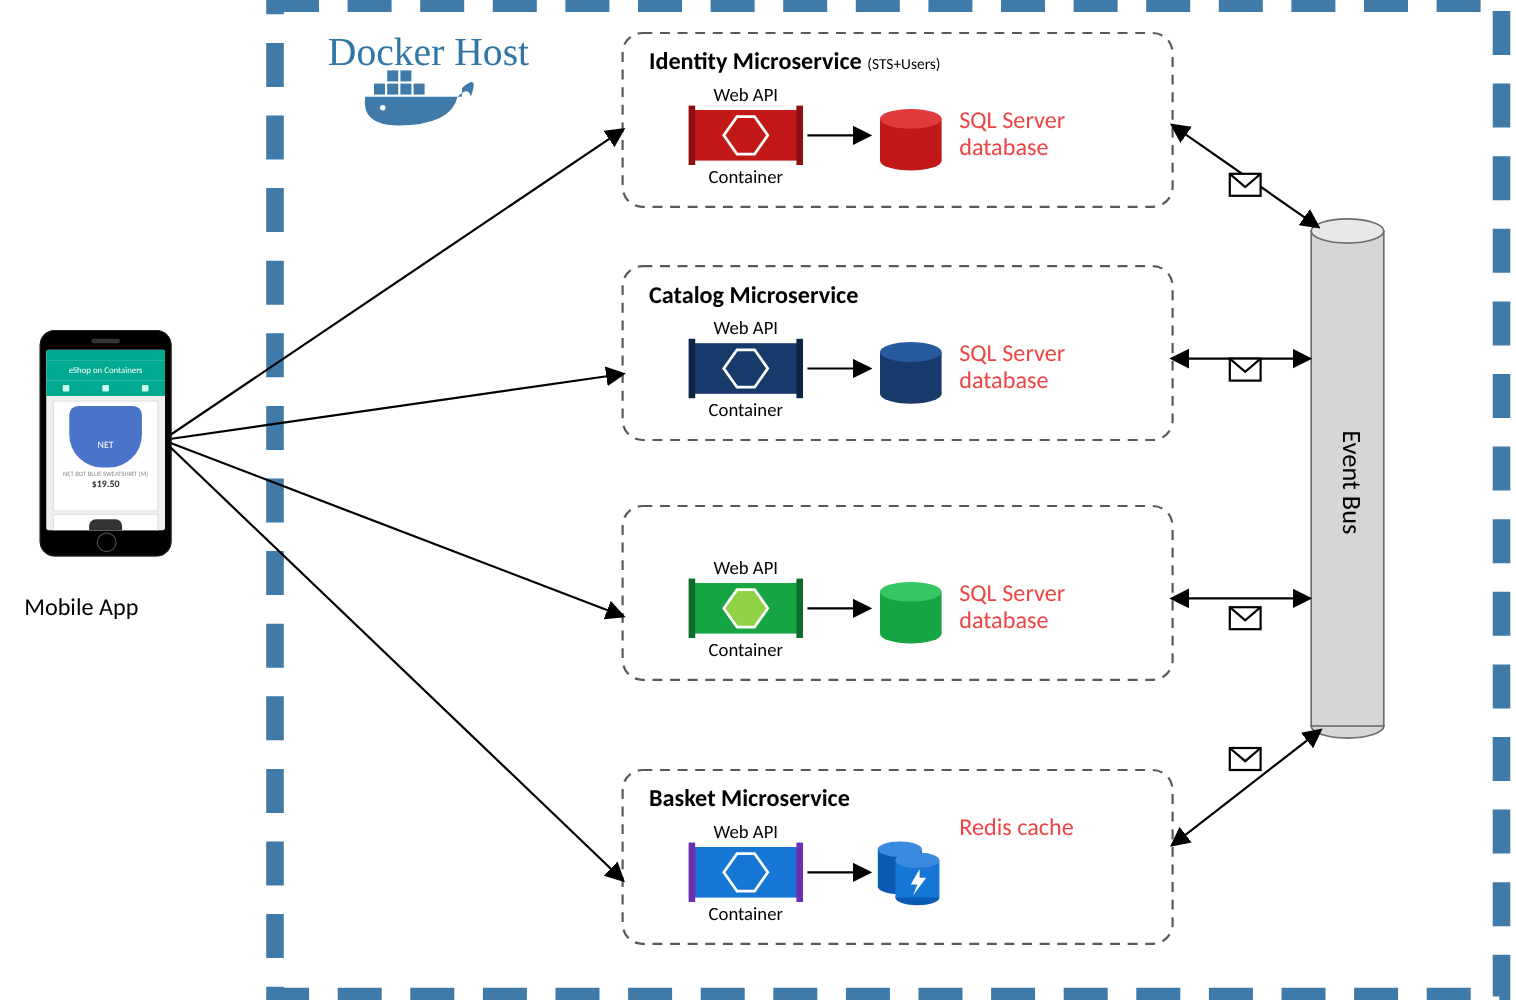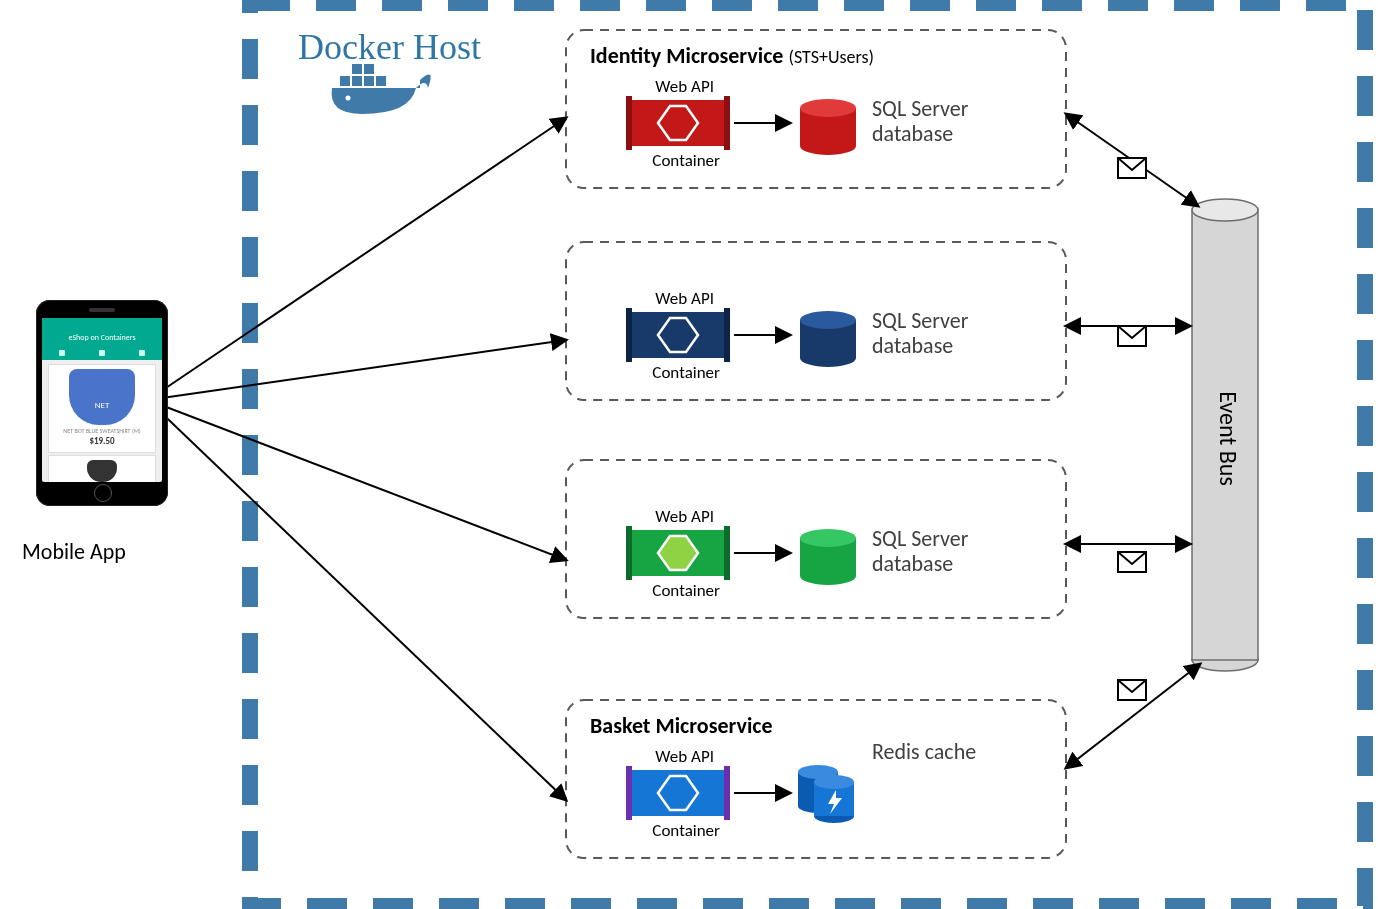--- a/index.html
+++ b/index.html
@@ -23,56 +23,56 @@
     position: absolute;
     font-size: 22px;
     color: #000;
     white-space: nowrap;
   }
   .small-label {
     position: absolute;
     font-size: 17px;
     color: #000;
     white-space: nowrap;
-    text-align: right;
+    text-align: center;
   }
   .host-label {
     position: absolute;
     font-family: "Comic Sans MS", "Segoe Script", cursive;
     font-size: 36px;
     color: #2f76a6;
   }
   .ms-title {
     position: absolute;
     font-size: 22px;
     font-weight: 600;
     color: #000;
     white-space: nowrap;
   }
   .ms-title .sub {
-    font-size: 18px;
+    font-size: 14px;
     font-weight: 400;
   }
   .db-text {
     position: absolute;
     font-size: 22px;
-    color: #404040;
+    color: #ef4444;
     line-height: 1.15;
   }
   .eb-label {
     position: absolute;
     font-size: 24px;
     color: #000;
     transform-origin: center center;
     transform: rotate(90deg);
     white-space: nowrap;
   }
   .phone {
     position: absolute;
-    width: 132px;
+    width: 120px;
     height: 206px;
     background: #000;
     border-radius: 14px;
     box-shadow: 0 0 0 1px #222 inset;
   }
   .phone::before {
     content: "";
     position: absolute;
     left: 50%; top: 8px;
     width: 26px; height: 4px;
@@ -132,21 +132,21 @@
     border-radius: 8px 8px 30px 30px / 8px 8px 30px 30px;
     position: relative;
   }
   .phone .hoodie::after{
     content:"NET";
     position:absolute;
     left:0; right:0; top:30px;
     font-size:9px; color:#fff;
   }
   .phone .ptxt { font-size: 6px; color:#888; }
-  .phone .price { font-size: 9px; font-weight:700; color:#333; padding-bottom:6px;}
+  .phone .price { font-size: 9px; font-weight:700; color:#333; padding-bottom:18px;}
   .phone .card2 {
     margin: 2px 6px 0 6px; height: 30px;
     background:#fff;border:1px solid #ddd;
     display:flex;align-items:flex-start;justify-content:center;
   }
   .phone .card2 .h2{
     width:30px;height:22px;margin-top:4px;background:#333;border-radius:6px 6px 14px 14px;
   }
 </style>
 </head>
@@ -295,20 +295,23 @@
     </div>
   </div>
   <div class="label" style="left:22px; top:514px; font-weight:400;margin-top:24px;">Mobile App</div>
 
   <div class="host-label" style="left:298px; top:26px;">Docker Host</div>
 
   <div class="ms-title" style="left:590px; top:42px;">
     <span>Identity Microservice</span>
     <span class="sub">(STS+Users)</span>
   </div>
+  <div class="ms-title" style="left:590px; top:254px;">
+    <span>Catalog Microservice</span>
+  </div>
   <div class="ms-title" style="left:590px; top:712px;">
     <span>Basket Microservice</span>
   </div>
 
   <div class="small-label" style="left:642px; top:76px; width:72px;">Web API</div>
   <div class="small-label" style="left:642px; top:288px; width:72px;">Web API</div>
   <div class="small-label" style="left:642px; top:506px; width:72px;">Web API</div>
   <div class="small-label" style="left:642px; top:746px; width:72px;">Web API</div>
 
   <div class="small-label" style="left:636px; top:150px; width:84px;">Container</div>

